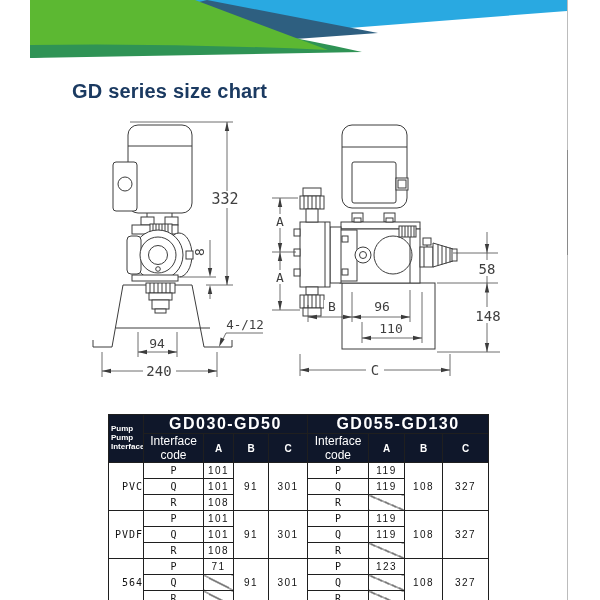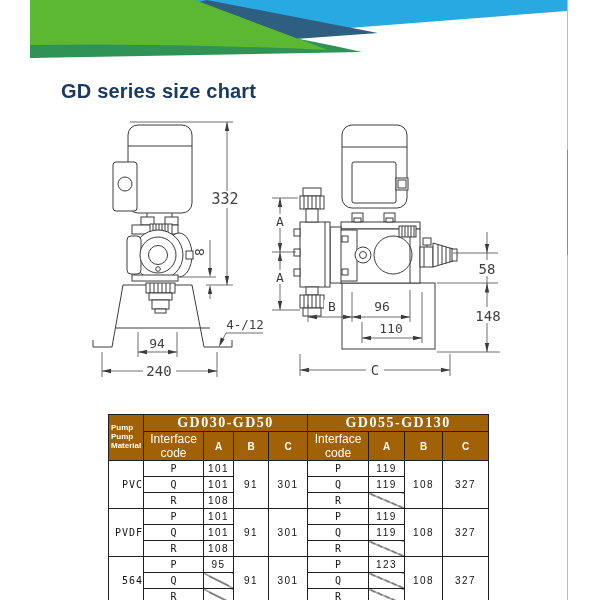--- a/index.html
+++ b/index.html
@@ -4,38 +4,38 @@
 <style>
   html,body{margin:0;padding:0;background:#fff;}
   #stage{position:relative;width:600px;height:600px;background:#fff;overflow:hidden;
          font-family:"Liberation Sans",sans-serif;}
   
   .page-edge{position:absolute;left:567px;top:0;width:1px;height:600px;background:#bcbcbc;}
   .page-edge-dark{position:absolute;left:567px;top:150px;width:1px;height:105px;background:#8a8a8a;}
   
   #ribbon{position:absolute;left:30px;top:0;}
   
-  .title{position:absolute;left:61px;top:80px;font-size:20px;font-weight:bold;
+  .title{position:absolute;left:72px;top:80px;font-size:20px;font-weight:bold;
          color:#1b3a61;letter-spacing:0.2px;}
   
   #drawing{position:absolute;left:55px;top:108px;}
   #drawing .ln{stroke:#3c3c3c;stroke-width:1;fill:none;}
   #drawing .lnw{stroke:#3c3c3c;stroke-width:1;fill:#fff;}
   #drawing .dim{stroke:#4a4a4a;stroke-width:0.8;fill:none;}
   #drawing .ah{fill:#3c3c3c;stroke:none;}
   #drawing text{font-family:"DejaVu Sans Mono",monospace;fill:#3f3f3f;}
   #drawing .bg{fill:#fff;stroke:none;}
   
   #tblwrap{position:absolute;left:108px;top:414px;}
   table{border-collapse:collapse;table-layout:fixed;width:380px;}
   td{border:1px solid #1f1f1f;text-align:center;vertical-align:middle;padding:0;overflow:hidden;}
   tr.h1{height:17px;} tr.h2{height:16px;} tr.b{height:16px;}
-  .hdr{background:#a16207;color:#fff;}
+  .hdr{background:#0f172a;color:#fff;}
   .corner{font-size:8px;font-weight:bold;text-align:left;padding-left:2px;line-height:1.12;}
-  .gd{font-size:14px;font-weight:bold;letter-spacing:1.5px;font-family:Liberation Serif, serif;}
+  .gd{font-size:16px;font-weight:bold;letter-spacing:1.5px;font-family:Liberation Sans, sans-serif;}
   .ic{font-size:12px;font-weight:normal;}
   .abc{font-size:10px;font-weight:bold;}
   .mat{font-size:10px;font-family:"DejaVu Sans Mono",monospace;letter-spacing:1px;color:#111;text-align:right;}
   .code{font-size:10px;font-family:"DejaVu Sans Mono",monospace;color:#111;}
   .num{font-size:10px;font-family:Liberation Sans, sans-serif;letter-spacing:1.5px;color:#111;}
   .slash{background:linear-gradient(to right top,transparent calc(50% - 0.6px),
           #4a4a4a calc(50% - 0.6px),#4a4a4a calc(50% + 0.6px),transparent calc(50% + 0.6px));}
 </style>
 </head>
 <body>
@@ -265,21 +265,21 @@
           <col style="width:61px">
         <col style="width:36px">
           <col style="width:38px">
           <col style="width:46px">
       </colgroup>
       <tbody>
           <tr class="h1">
         <td rowspan="2" class="hdr corner">
           <div>Pump</div>
           <div>Pump</div>
-          <div>Material</div>
+          <div>Interface</div>
         </td>
         <td colspan="4" class="hdr gd">GD030-GD50</td>
         <td colspan="4" class="hdr gd">GD055-GD130</td>
       </tr>
       <tr class="h2">
         <td class="hdr ic">Interface code</td>
         <td class="hdr abc">A</td>
         <td class="hdr abc">B</td>
         <td class="hdr abc">C</td>
         <td class="hdr ic">Interface code</td>
@@ -332,21 +332,21 @@
       <tr class="b">
         <td class="code">R</td>
         <td class="num">108</td>
         <td class="code">R</td>
         <td class="num slash"></td>
       </tr>
 
       <tr class="b">
         <td rowspan="3" class="mat">564</td>
         <td class="code">P</td>
-        <td class="num">95</td>
+        <td class="num">71</td>
         <td rowspan="3" class="num">91</td>
         <td rowspan="3" class="num">301</td>
         <td class="code">P</td>
         <td class="num">123</td>
         <td rowspan="3" class="num">108</td>
         <td rowspan="3" class="num">327</td>
       </tr>
       <tr class="b">
         <td class="code">Q</td>
         <td class="num slash"></td>

